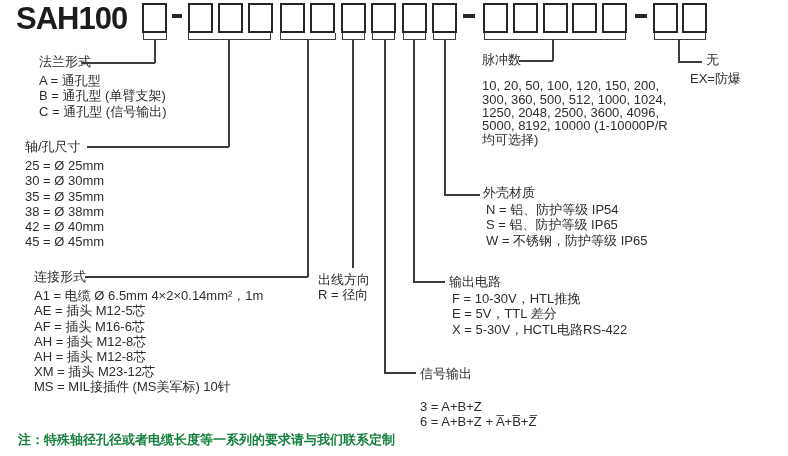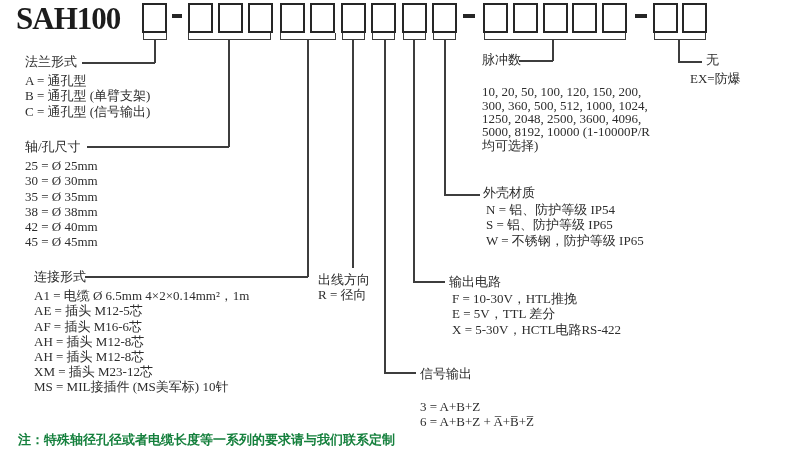--- a/index.html
+++ b/index.html
@@ -1,18 +1,18 @@
 <!DOCTYPE html>
 <html><head>
 <meta charset="utf-8">
 <style>
   html,body{margin:0;padding:0;background:#fff;}
   .canvas{
     position:relative;width:788px;height:456px;background:#ffffff;
-    font-family:Liberation Serif, serif;
+    font-family:Liberation Sans, sans-serif;
     color:#2d2d2d;overflow:hidden;
   }
   .title{
     position:absolute;left:16px;top:1px;font-size:31px;font-weight:bold;
     letter-spacing:-1px;color:#1c1c1c;white-space:nowrap;
   }
   .cbox{
     position:absolute;top:3px;width:25px;height:30px;box-sizing:border-box;
     border:2.5px solid #262626;background:#fff;
   }
@@ -90,21 +90,21 @@
 
   <div class="vl" style="left:444px;top:40px;height:155px"></div>
   <div class="hl" style="left:444px;top:194px;width:36px"></div>
 
   <div class="vl" style="left:552px;top:40px;height:21px"></div>
   <div class="hl" style="left:519px;top:60px;width:34px"></div>
 
   <div class="vl" style="left:678px;top:40px;height:22px"></div>
   <div class="hl" style="left:678px;top:61px;width:24px"></div>
 
-  <div class="sec" style="left:25px;top:54px">
+  <div class="sec" style="left:39px;top:54px">
     <div class="hd">法兰形式</div>
     <div>A = 通孔型</div>
     <div>B = 通孔型 (单臂支架)</div>
     <div>C = 通孔型 (信号输出)</div>
   </div>
 
   <div class="sec" style="left:25px;top:139px">
     <div class="hd">轴/孔尺寸</div>
     <div>25 = Ø 25mm</div>
     <div>30 = Ø 30mm</div>
@@ -144,21 +144,21 @@
   </div>
 
   <div class="sec" style="left:483px;top:185px">
     <div class="hd" style="margin-bottom:2px">外壳材质</div>
     <div style="padding-left:3px">N = 铝、防护等级 IP54</div>
     <div style="padding-left:3px">S = 铝、防护等级 IP65</div>
     <div style="padding-left:3px">W = 不锈钢，防护等级 IP65</div>
   </div>
 
   <div class="sec" style="left:482px;top:52px">
-    <div class="hd" style="margin-bottom:18px">脉冲数</div>
+    <div class="hd" style="margin-bottom:12px">脉冲数</div>
     <div class="pulse-line">10, 20, 50, 100, 120, 150, 200,</div>
     <div class="pulse-line">300, 360, 500, 512, 1000, 1024,</div>
     <div class="pulse-line">1250, 2048, 2500, 3600, 4096,</div>
     <div class="pulse-line">5000, 8192, 10000 (1-10000P/R</div>
     <div class="pulse-line">均可选择)</div>
   </div>
 
   <div class="sec" style="left:690px;top:52px">
     <div class="ex-hd">无</div>
     <div>EX=防爆</div>

